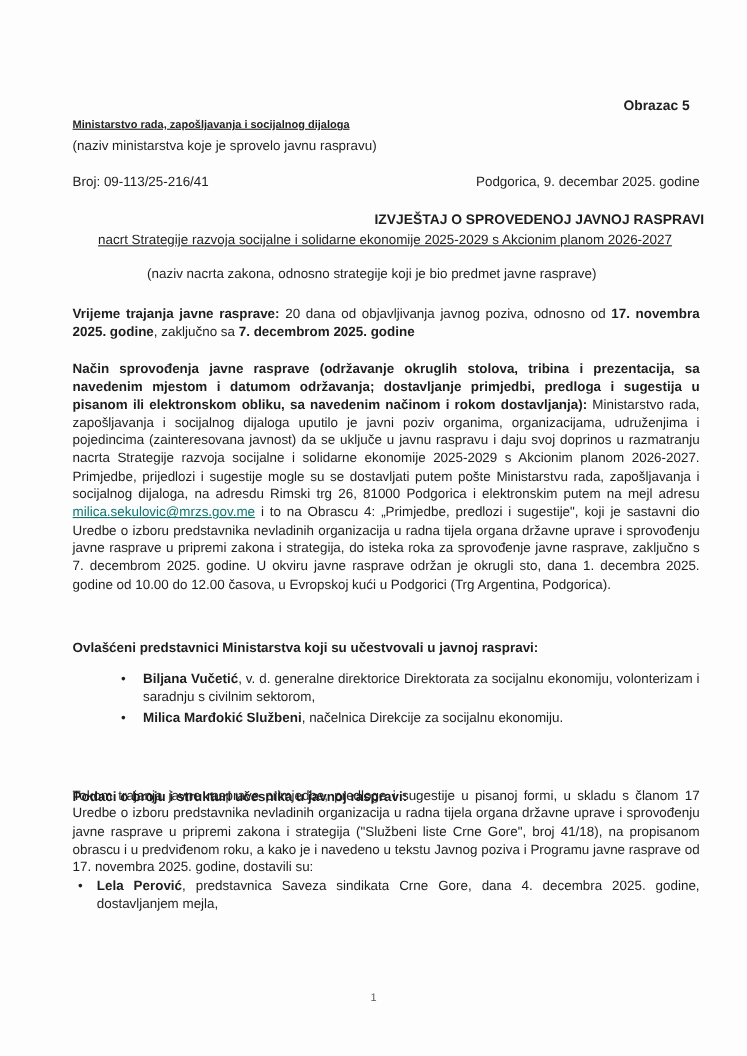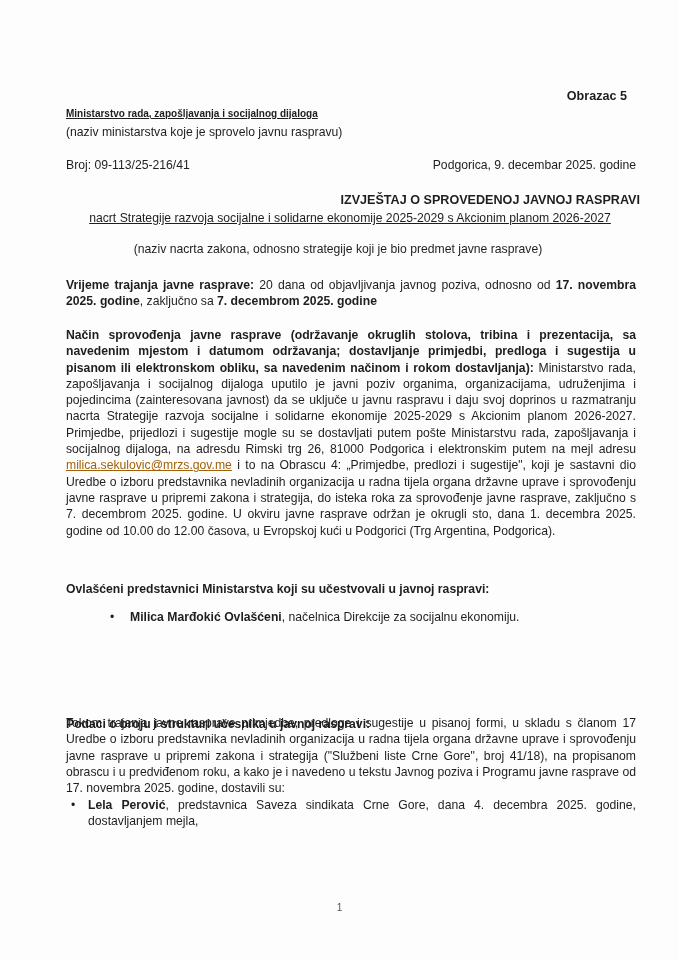--- a/index.html
+++ b/index.html
@@ -27,21 +27,21 @@
   ul.bullets li { position: relative; padding-left: 38px; line-height: 16.3px; text-align: justify; }
   ul.bullets li::before { content: "•"; position: absolute; left: 18px; top: 0; }
   #reps-list { left: 92px; width: 544px; top: 609px; }
   #reps-list li { margin-bottom: 2px; }
   #participants-heading { top: 680px; font-weight: bold; margin-top: 36px; }
   #participants-text { top: 715px; }
   #submitters-list { left: 68px; width: 568px; top: 797px; }
   #submitters-list li { padding-left: 20px; }
   #submitters-list li::before { left: 3px; }
   #page-number { left: 0; width: 679px; top: 902px; text-align: center; font-size: 10px; color: #555; }
-  a.mail { color: #a16207; text-decoration: underline; }
+  a.mail { color: #0f766e; text-decoration: underline; }
 </style>
 </head>
 <body>
 
 <div class="abs" id="form-label">Obrazac 5</div>
 <div class="abs" id="ministry">Ministarstvo rada, zapošljavanja i socijalnog dijaloga</div>
 <div class="abs" id="ministry-note">(naziv ministarstva koje je sprovelo javnu raspravu)</div>
 <div class="abs" id="ref-number">Broj: 09-113/25-216/41</div>
 <div class="abs" id="place-date">Podgorica, 9. decembar 2025. godine</div>
 
@@ -52,21 +52,22 @@
 <div class="abs para just" id="duration">
   <span class="b">Vrijeme trajanja javne rasprave:</span><span> 20 dana od objavljivanja javnog poziva, odnosno od </span><span class="b">17. novembra 2025. godine</span><span>, zaključno sa </span><span class="b">7. decembrom 2025. godine</span>
 </div>
 
 <div class="abs para just" id="method">
   <span class="b">Način sprovođenja javne rasprave (održavanje okruglih stolova, tribina i prezentacija, sa navedenim mjestom i datumom održavanja; dostavljanje primjedbi, predloga i sugestija u pisanom ili elektronskom obliku, sa navedenim načinom i rokom dostavljanja):</span><span> Ministarstvo rada, zapošljavanja i socijalnog dijaloga uputilo je javni poziv organima, organizacijama, udruženjima i pojedincima (zainteresovana javnost) da se uključe u javnu raspravu i daju svoj doprinos u razmatranju nacrta Strategije razvoja socijalne i solidarne ekonomije 2025-2029 s Akcionim planom 2026-2027. Primjedbe, prijedlozi i sugestije mogle su se dostavljati putem pošte Ministarstvu rada, zapošljavanja i socijalnog dijaloga, na adresdu Rimski trg 26, 81000 Podgorica i elektronskim putem na mejl adresu </span><a class="mail">milica.sekulovic@mrzs.gov.me</a><span> i to na Obrascu 4: „Primjedbe, predlozi i sugestije", koji je sastavni dio Uredbe o izboru predstavnika nevladinih organizacija u radna tijela organa državne uprave i sprovođenju javne rasprave u pripremi zakona i strategija, do isteka roka za sprovođenje javne rasprave, zaključno s 7. decembrom 2025. godine. U okviru javne rasprave održan je okrugli sto, dana 1. decembra 2025. godine od 10.00 do 12.00 časova, u Evropskoj kući u Podgorici (Trg Argentina, Podgorica).</span>
 </div>
 
 <div class="abs para" id="reps-heading">Ovlašćeni predstavnici Ministarstva koji su učestvovali u javnoj raspravi:</div>
 <ul class="abs bullets" id="reps-list">
-  <li><span class="b">Milica Marđokić Ovlašćeni</span><span>, načelnica Direkcije za socijalnu ekonomiju.</span></li>
+  <li><span class="b">Biljana Vučetić</span><span>, v. d. generalne direktorice Direktorata za socijalnu ekonomiju, volonterizam i saradnju s civilnim sektorom,</span></li>
+  <li><span class="b">Milica Marđokić Službeni</span><span>, načelnica Direkcije za socijalnu ekonomiju.</span></li>
 </ul>
 
 <div class="abs para" id="participants-heading">Podaci o broju i strukturi učesnika u javnoj raspravi:</div>
 <div class="abs para just" id="participants-text">Tokom trajanja javne rasprave primjedbe, predloge i sugestije u pisanoj formi, u skladu s članom 17 Uredbe o izboru predstavnika nevladinih organizacija u radna tijela organa državne uprave i sprovođenju javne rasprave u pripremi zakona i strategija ("Službeni liste Crne Gore", broj 41/18), na propisanom obrascu i u predviđenom roku, a kako je i navedeno u tekstu Javnog poziva i Programu javne rasprave od 17. novembra 2025. godine, dostavili su:</div>
 <ul class="abs bullets" id="submitters-list">
   <li><span class="b">Lela Perović</span><span>, predstavnica Saveza sindikata Crne Gore, dana 4. decembra 2025. godine, dostavljanjem mejla,</span></li>
 </ul>
 
 <div class="abs" id="page-number">1</div>
 

